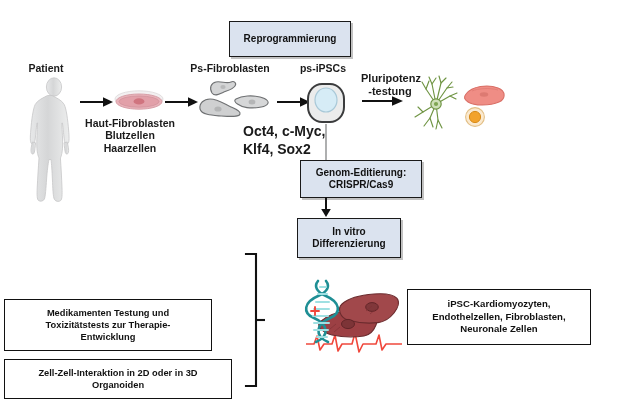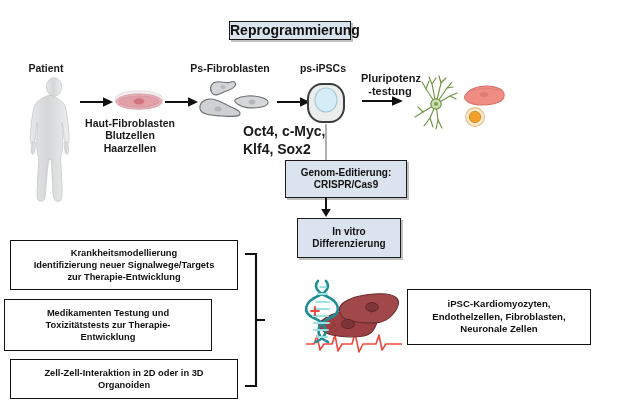--- a/index.html
+++ b/index.html
@@ -60,21 +60,21 @@
   }
   .box-txt { white-space: pre-line; display: block; width: 100%; }
 
   svg { display: block; overflow: visible; }
 </style>
 </head>
 <body>
 
 <div id="canvas">
 
-  <div class="abs box-blue" style="left:229px; top:21px; width:122px; height:19px; font-size:14px;">
+  <div class="abs box-blue" style="left:229px; top:21px; width:122px; height:36px; font-size:10px;">
     <span class="box-txt">Reprogrammierung</span>
   </div>
 
   <div class="abs label lbl-stage" style="left:11px; top:62px; width:70px;">Patient</div>
 
   <div class="abs label lbl-stage" style="left:176px; top:62px; width:108px;">Ps-Fibroblasten</div>
 
   <div class="abs label lbl-stage" style="left:292px; top:62px; width:62px;">ps-iPSCs</div>
 
   <div class="abs label lbl-small" style="left:361px; top:72px; width:58px;">Pluripotenz
@@ -202,50 +202,45 @@
       <circle cx="63" cy="43" r="5.6" fill="#f2a22b" stroke="#d88b18" stroke-width="1"></circle>
     </svg>
   </div>
 
   <div class="abs" style="left:324px; top:124px; width:4px; height:36px;">
     <svg width="4" height="36" viewBox="0 0 4 36">
       <line x1="2" y1="0" x2="2" y2="36" stroke="#9a9b9c" stroke-width="1.6"></line>
     </svg>
   </div>
 
-  <div class="box-blue abs" style="left:285px; top:160px; width:122px; height:38px; font-size:10px;">
+  <div class="box-blue abs" style="left:300px; top:160px; width:122px; height:38px; font-size:10px;">
     <span class="box-txt">Genom-Editierung:
 CRISPR/Cas9</span>
   </div>
 
   <div class="abs" style="left:319px; top:197px; width:14px; height:22px;">
     <svg width="14" height="22" viewBox="0 0 14 22">
       <line x1="7" y1="0" x2="7" y2="13" stroke="#111" stroke-width="2"></line>
       <polygon points="2.2,12 11.8,12 7,20" fill="#111"></polygon>
     </svg>
   </div>
 
   <div class="box-blue abs" style="left:297px; top:218px; width:104px; height:40px; font-size:10px;">
     <span class="box-txt">In vitro
 Differenzierung</span>
   </div>
 
-  <div class="box-white abs" style="left:10px; top:240px; width:228px; height:50px; font-size:9.3px;">
-    <span class="box-txt">Krankheitsmodellierung
-Identifizierung neuer Signalwege/Targets
-zur Therapie-Entwicklung</span>
-  </div>
 
   <div class="box-white abs" style="left:4px; top:299px; width:208px; height:52px; font-size:9.3px;">
     <span class="box-txt">Medikamenten Testung und
 Toxizitätstests zur Therapie-
 Entwicklung</span>
   </div>
 
-  <div class="box-white abs" style="left:10px; top:359px; width:228px; height:40px; font-size:9.3px;">
+  <div class="box-white abs" style="left:4px; top:359px; width:228px; height:40px; font-size:9.3px;">
     <span class="box-txt">Zell-Zell-Interaktion in 2D oder in 3D
 Organoiden</span>
   </div>
 
   <div class="abs" style="left:244px; top:252px; width:22px; height:136px;">
     <svg width="22" height="136" viewBox="0 0 22 136">
       <path d="M2 2 L12 2 L12 134 L2 134" fill="none" stroke="#111" stroke-width="2.1" stroke-linecap="square"></path>
       <line x1="12" y1="68" x2="21" y2="68" stroke="#111" stroke-width="2.1"></line>
     </svg>
   </div>

